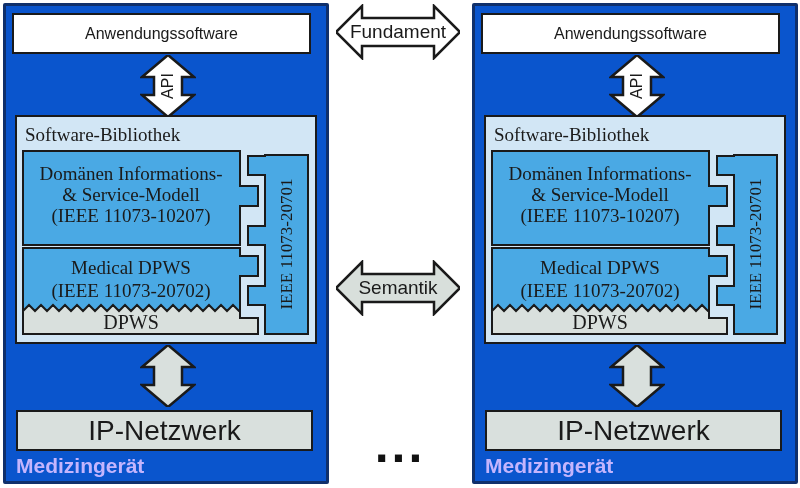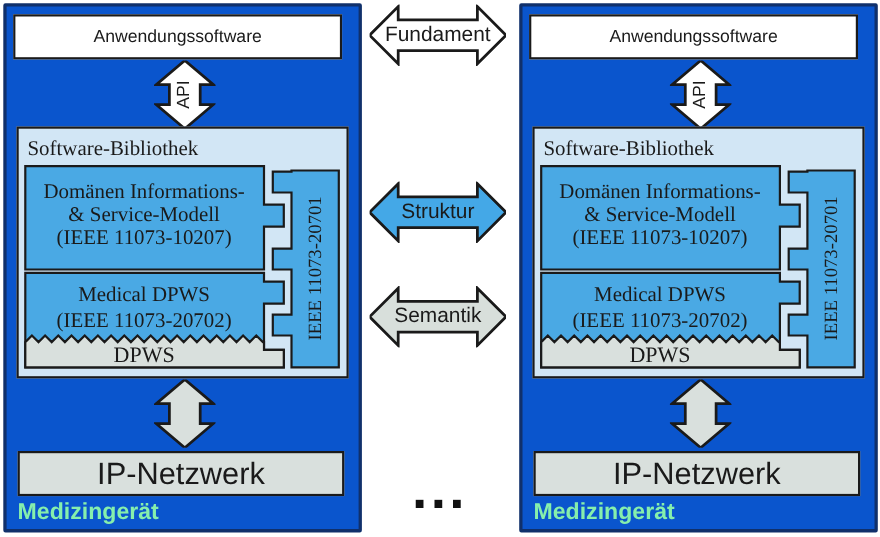--- a/index.html
+++ b/index.html
@@ -39,21 +39,21 @@
   .dpws-text{font-size:20px;fill:#1a1a1a;text-anchor:middle;}
   .bar-text{font-size:17px;fill:#1a1a1a;text-anchor:middle;}
   .ip-box{
     position:absolute;left:10px;top:404px;width:293px;height:37px;
     background:#d9e0dd;border:2px solid #1a1a1a;
     display:flex;align-items:center;justify-content:center;
     font-size:28px;
   }
   .device-label{
     position:absolute;left:10px;top:448px;
-    color:#86efac;font-weight:bold;font-size:21px;
+    color:#c4b5fd;font-weight:bold;font-size:21px;
   }
   
   .hrel{position:absolute;left:336px;width:124px;height:56px;}
   .hrel.semantik{top:4px;}
   .hrel.struktur{top:165px;}
   .hrel.fundament{top:260px;}
   .hrel svg{position:absolute;left:0;top:0;}
   .hrel .hlabel{
     position:absolute;left:0;top:0;width:124px;height:56px;
     display:flex;align-items:center;justify-content:center;
@@ -157,26 +157,20 @@
     <div class="device-label">Medizingerät</div>
   </div>
 
   <div class="hrel semantik">
     <svg width="124" height="56" viewBox="0 0 124 56">
       <polygon points="0,28 26,2 26,14 98,14 98,2 124,28 98,54 98,42 26,42 26,54" stroke="#1a1a1a" stroke-width="2.5" fill="#ffffff"></polygon>
     </svg>
     <div class="hlabel">Fundament</div>
   </div>
 
-  <div class="hrel struktur">
-    <svg width="124" height="56" viewBox="0 0 124 56">
-      <polygon points="0,28 26,2 26,14 98,14 98,2 124,28 98,54 98,42 26,42 26,54" stroke="#1a1a1a" stroke-width="2.5" fill="#44a8e7"></polygon>
-    </svg>
-    <div class="hlabel">Struktur</div>
-  </div>
 
   <div class="hrel fundament">
     <svg width="124" height="56" viewBox="0 0 124 56">
       <polygon points="0,28 26,2 26,14 98,14 98,2 124,28 98,54 98,42 26,42 26,54" stroke="#1a1a1a" stroke-width="2.5" fill="#d8dfdb"></polygon>
     </svg>
     <div class="hlabel">Semantik</div>
   </div>
 
   <div class="ellipsis">...</div>
 

